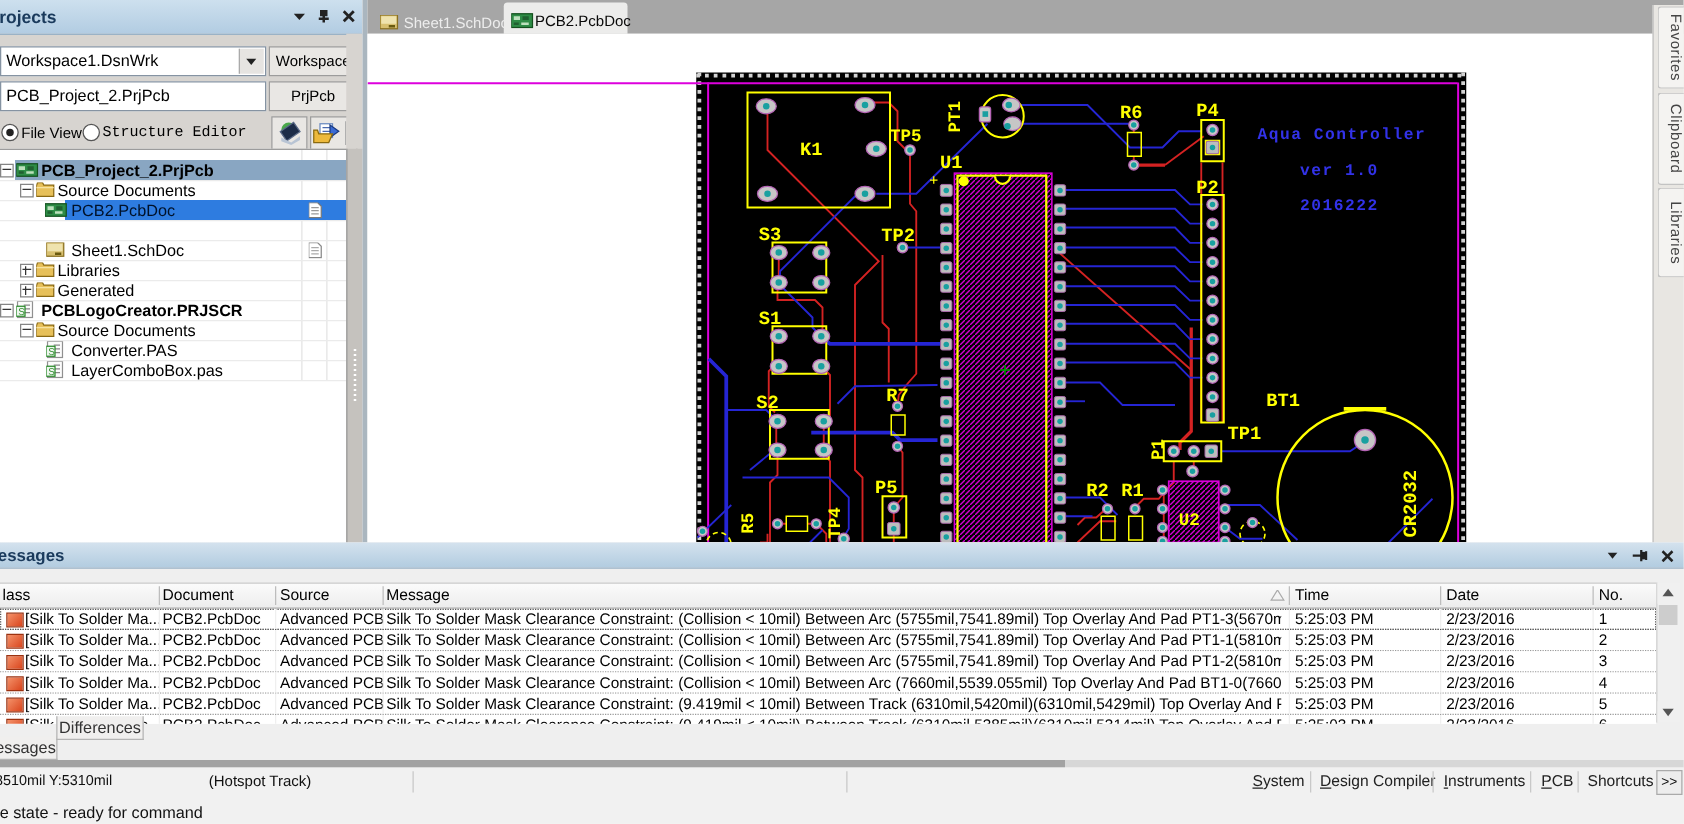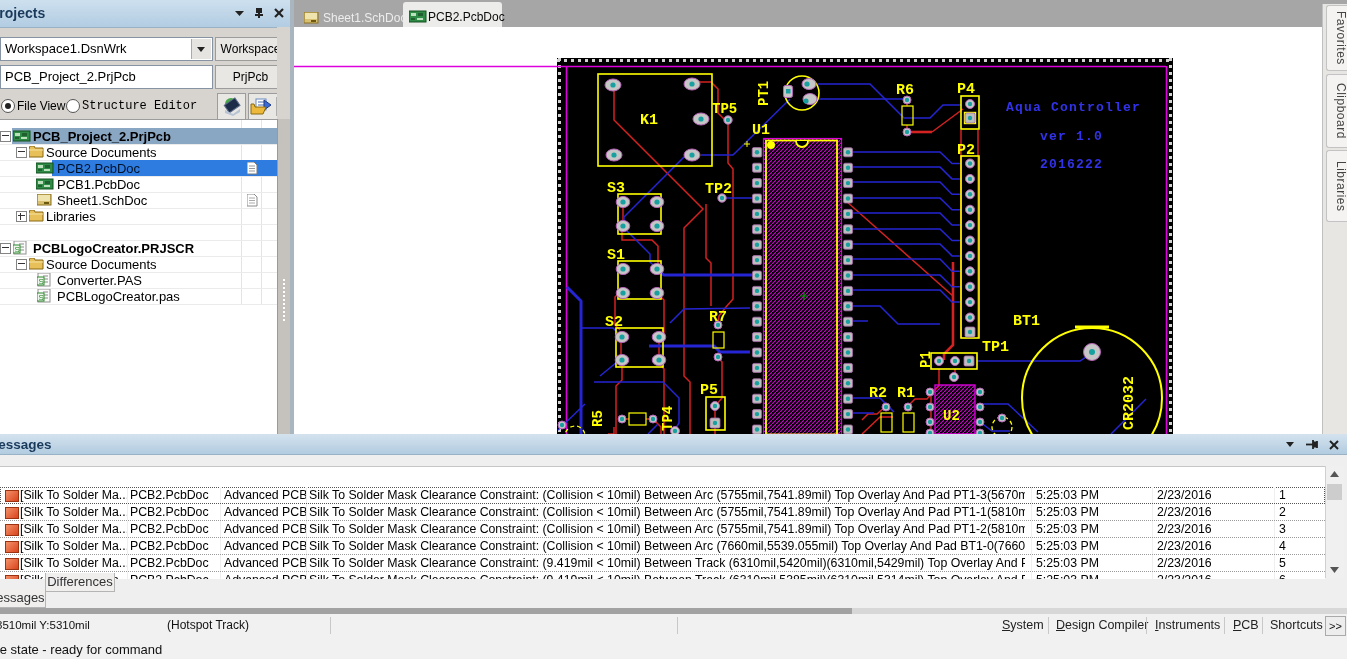--- a/index.html
+++ b/index.html
@@ -168,30 +168,20 @@
           <rect x="8" y="7" width="6" height="2" fill="#bce0bc"></rect>
         </svg>
       <span class="lbl" style="left:57px;color:#00122a;">PCB2.PcbDoc</span>
       <svg style="position:absolute;left:247px;top:2px;" width="11" height="13">
           <path d="M0,0 L7,0 L10,3 L10,12 L0,12 Z" fill="#fff" stroke="#7a7a7a"></path>
           <line x1="2" y1="4" x2="8" y2="4" stroke="#999"></line>
           <line x1="2" y1="6.5" x2="8" y2="6.5" stroke="#999"></line>
           <line x1="2" y1="9" x2="8" y2="9" stroke="#999"></line>
         </svg>
       </div>
-    <div class="trow" style="top:56px;">
-      <svg style="position:absolute;left:36px;top:2px;" width="18" height="12">
-          <rect x="0" y="1" width="17" height="10" fill="#2e8c46" stroke="#14501e"></rect>
-          <rect x="2" y="3" width="5" height="3" fill="#bce0bc"></rect>
-          <rect x="9" y="3" width="5" height="3" fill="#206030"></rect>
-          <rect x="2" y="7" width="4" height="2" fill="#206030"></rect>
-          <rect x="8" y="7" width="6" height="2" fill="#bce0bc"></rect>
-        </svg>
-      <span class="lbl" style="left:57px;">PCB1.PcbDoc</span>
-      </div>
     <div class="trow" style="top:72px;">
       <svg style="position:absolute;left:37px;top:2px;" width="15" height="12">
           <rect x="0" y="0" width="14" height="11" fill="#d8c070" stroke="#8a7020"></rect>
           <rect x="1" y="1" width="12" height="6" fill="#efe3ae"></rect>
           <rect x="7" y="8" width="5" height="2" fill="#6a5a10"></rect>
         </svg>
       <span class="lbl" style="left:57px;">Sheet1.SchDoc</span>
       <svg style="position:absolute;left:247px;top:2px;" width="11" height="13">
           <path d="M0,0 L7,0 L10,3 L10,12 L0,12 Z" fill="#fff" stroke="#8a8a8a"></path>
           <line x1="2" y1="4" x2="8" y2="4" stroke="#aaa"></line>
@@ -199,20 +189,28 @@
           <line x1="2" y1="9" x2="8" y2="9" stroke="#aaa"></line>
         </svg>
       </div>
     <div class="trow" style="top:88px;">
         <div class="pm plus" style="left:16px;"></div>
       <svg style="position:absolute;left:29px;top:2px;" width="15" height="12">
           <path d="M0,3 L0,11 L14,11 L14,2 L6,2 L5,0 L1,0 Z" fill="#e7c05a" stroke="#8a6914"></path>
           <path d="M0,4 L14,4" stroke="#f6e2a0"></path>
         </svg>
       <span class="lbl" style="left:46px;">Libraries</span>
+      </div>
+    <div class="trow" style="top:104px;">
+        <div class="pm plus" style="left:16px;"></div>
+      <svg style="position:absolute;left:29px;top:2px;" width="15" height="12">
+          <path d="M0,3 L0,11 L14,11 L14,2 L6,2 L5,0 L1,0 Z" fill="#e7c05a" stroke="#8a6914"></path>
+          <path d="M0,4 L14,4" stroke="#f6e2a0"></path>
+        </svg>
+      <span class="lbl" style="left:46px;">Generated</span>
       </div>
     <div class="trow" style="top:120px;">
         <div class="pm" style="left:0px;"></div>
       <svg style="position:absolute;left:13px;top:1px;" width="14" height="14">
           <rect x="1" y="0" width="12" height="13" fill="#fcfcfc" stroke="#909090"></rect>
           <line x1="6" y1="3" x2="11" y2="3" stroke="#888"></line>
           <line x1="6" y1="6" x2="11" y2="6" stroke="#888"></line>
           <line x1="3" y1="9" x2="11" y2="9" stroke="#888"></line>
           <rect x="0" y="4" width="7" height="8" fill="#eef6ee" stroke="#2a8a2a"></rect>
           <text x="1.5" y="11" font-size="8" fill="#2a8a2a" font-family="Liberation Sans">S</text>
@@ -240,21 +238,21 @@
       </div>
     <div class="trow" style="top:168px;">
       <svg style="position:absolute;left:37px;top:1px;" width="14" height="14">
           <rect x="1" y="0" width="12" height="13" fill="#fcfcfc" stroke="#909090"></rect>
           <line x1="6" y1="3" x2="11" y2="3" stroke="#888"></line>
           <line x1="6" y1="6" x2="11" y2="6" stroke="#888"></line>
           <line x1="3" y1="9" x2="11" y2="9" stroke="#888"></line>
           <rect x="0" y="4" width="7" height="8" fill="#eef6ee" stroke="#2a8a2a"></rect>
           <text x="1.5" y="11" font-size="8" fill="#2a8a2a" font-family="Liberation Sans">S</text>
         </svg>
-      <span class="lbl" style="left:57px;">PCBLogoCreator.pas</span>
+      <span class="lbl" style="left:57px;">LayerComboBox.pas</span>
       </div>
   </div>
   <div class="abs" id="vsplit2"></div>
   <div class="abs" id="vsplit">
       <div class="dots"></div>
     </div>
 </div>
 
 <div class="abs" id="editor">
   <div class="abs" id="divider"></div>
@@ -645,20 +643,38 @@
         </svg>
       <svg width="10" height="10">
           <g stroke="#222" stroke-width="2">
             <line x1="1" y1="1" x2="9" y2="9"></line>
             <line x1="9" y1="1" x2="1" y2="9"></line>
           </g>
         </svg>
     </div>
   </div>
   <div class="abs" id="mtable">
+    <div class="hdr">
+      <span class="hcell" style="left:2px;">lass</span>
+      <span class="hcell" style="left:130px;">Document</span>
+      <span class="hcell" style="left:224px;">Source</span>
+      <span class="hcell" style="left:309px;">Message</span>
+      <svg style="position:absolute;left:1016px;top:5px;" width="12" height="9">
+          <polygon points="6,0 11,8 1,8" fill="none" stroke="#aaa"></polygon>
+        </svg>
+      <span class="hcell" style="left:1036px;">Time</span>
+      <span class="hcell" style="left:1157px;">Date</span>
+      <span class="hcell" style="left:1279px;">No.</span>
+      <div class="hsep" style="left:127px;"></div>
+        <div class="hsep" style="left:220px;"></div>
+      <div class="hsep" style="left:306px;"></div>
+        <div class="hsep" style="left:1031px;"></div>
+      <div class="hsep" style="left:1152px;"></div>
+        <div class="hsep" style="left:1274px;"></div>
+    </div>
 <div class="mrow" style="top:20px;outline:1px dotted #555;outline-offset:-1px;">
       <div class="micon"></div>
       <span class="c" style="left:20px;width:107px;">[Silk To Solder Ma...</span>
       <span class="c" style="left:130px;">PCB2.PcbDoc</span>
       <span class="c" style="left:224px;">Advanced PCB</span>
       <span class="c" style="left:309px;width:716px;">Silk To Solder Mask Clearance Constraint: (Collision &lt; 10mil) Between Arc (5755mil,7541.89mil)  Top Overlay And Pad PT1-3(5670mil,7540mil)  ...</span>
       <span class="c" style="left:1036px;">5:25:03 PM</span>
       <span class="c" style="left:1157px;">2/23/2016</span>
       <span class="c" style="left:1279px;">1</span>
       <div class="vsep" style="left:127px;"></div>

